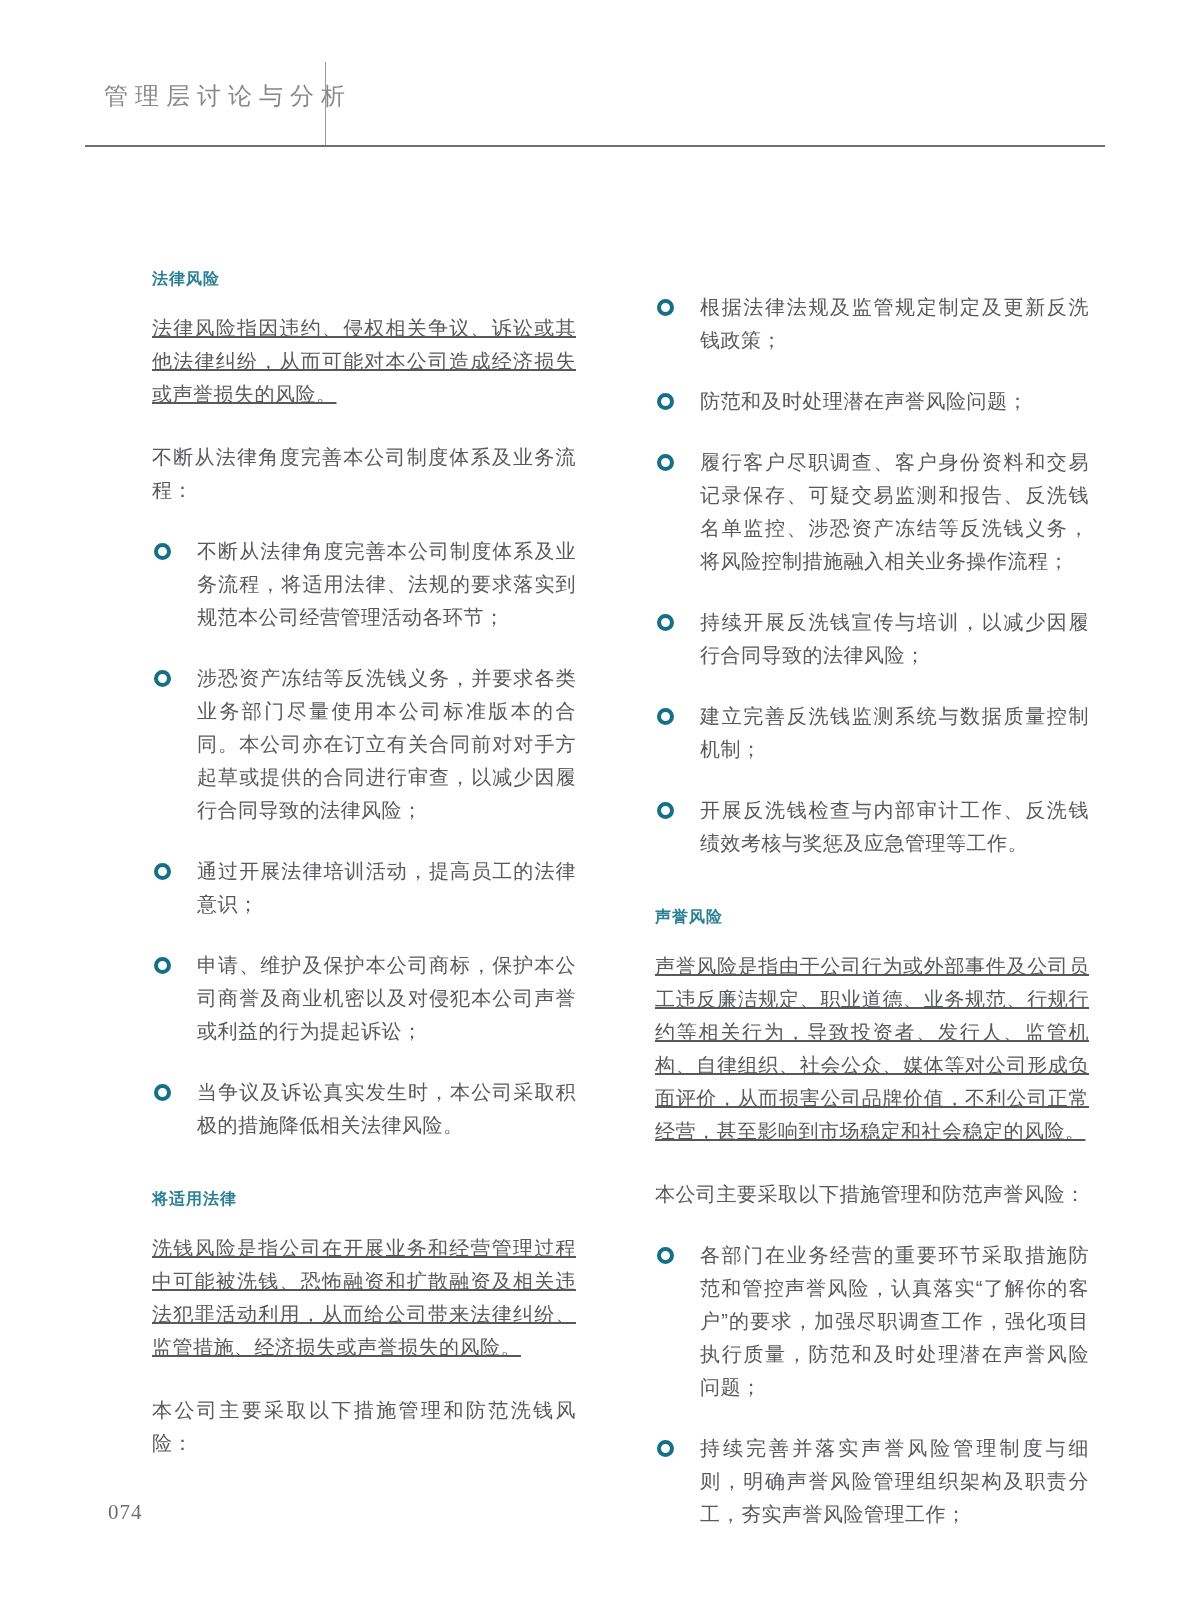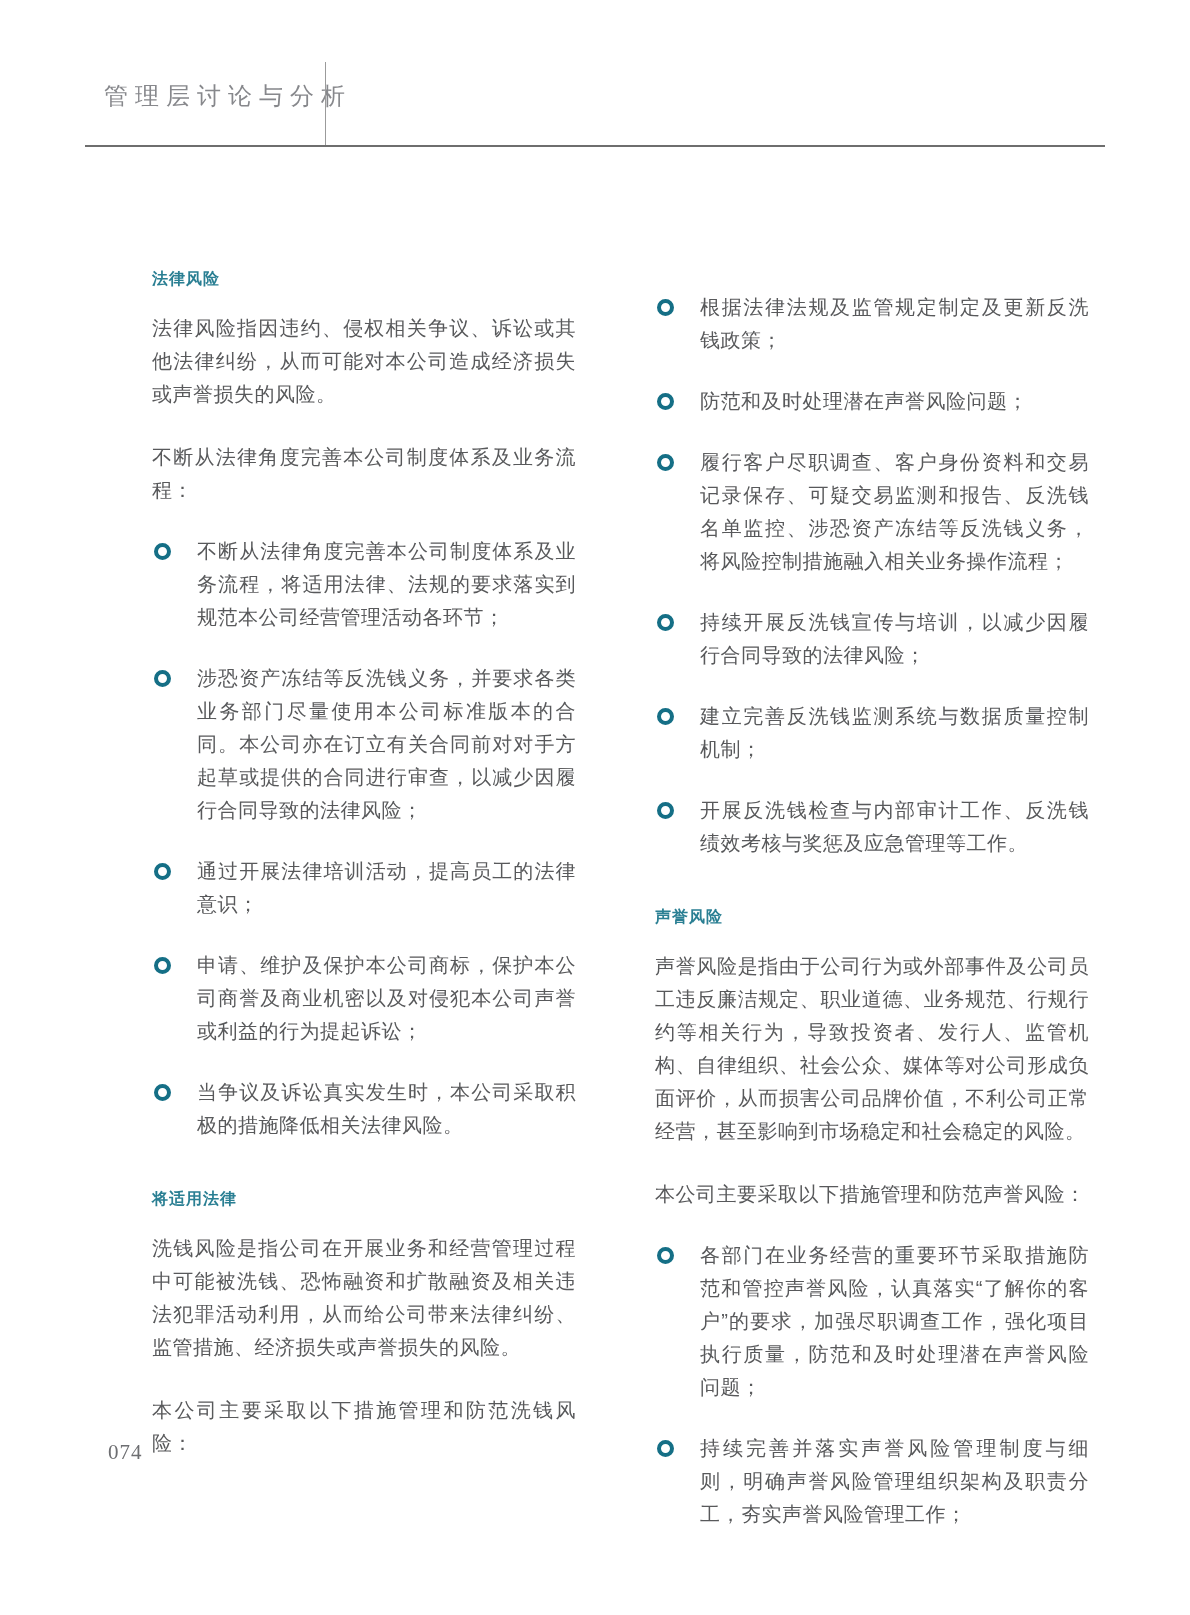--- a/index.html
+++ b/index.html
@@ -33,38 +33,38 @@
     color:#58595B;letter-spacing:0.5px;
   }
   .col-left{left:152px;top:266px;width:424px;}
   .col-right{left:655px;top:291px;width:434px;}
   .sec-h{
     margin:0 0 20px 0;
     font-size:16px;line-height:26px;
     color:#2A7F93;font-weight:bold;letter-spacing:1px;
   }
   .sec-h.mt{margin-top:44px;}
-  .para{margin:0 0 30px 0;text-align:justify;}
+  .para{margin:0 0 30px 0;text-align:justify;text-decoration:underline;}
   .intro{margin:0 0 28px 0;text-align:justify;}
   .bullet{
     position:relative;
     margin:0 0 28px 0;
     padding-left:45px;
     text-align:justify;
   }
   .ring{
     position:absolute;left:2px;top:8px;
     width:9px;height:9px;
     border:4px solid #156F86;
     border-radius:50%;
     background:#ffffff;
   }
   
   .pageno{
-    position:absolute;left:108px;top:1440px;
+    position:absolute;left:108px;top:1500px;
     font-family:"Liberation Serif","DejaVu Serif",serif;
     font-size:21px;color:#6D6E71;letter-spacing:1px;
   }
 </style>
 </head>
 <body>
 
 <div class="page">
 
   <div class="hdr-title">管理层讨论与分析</div>

